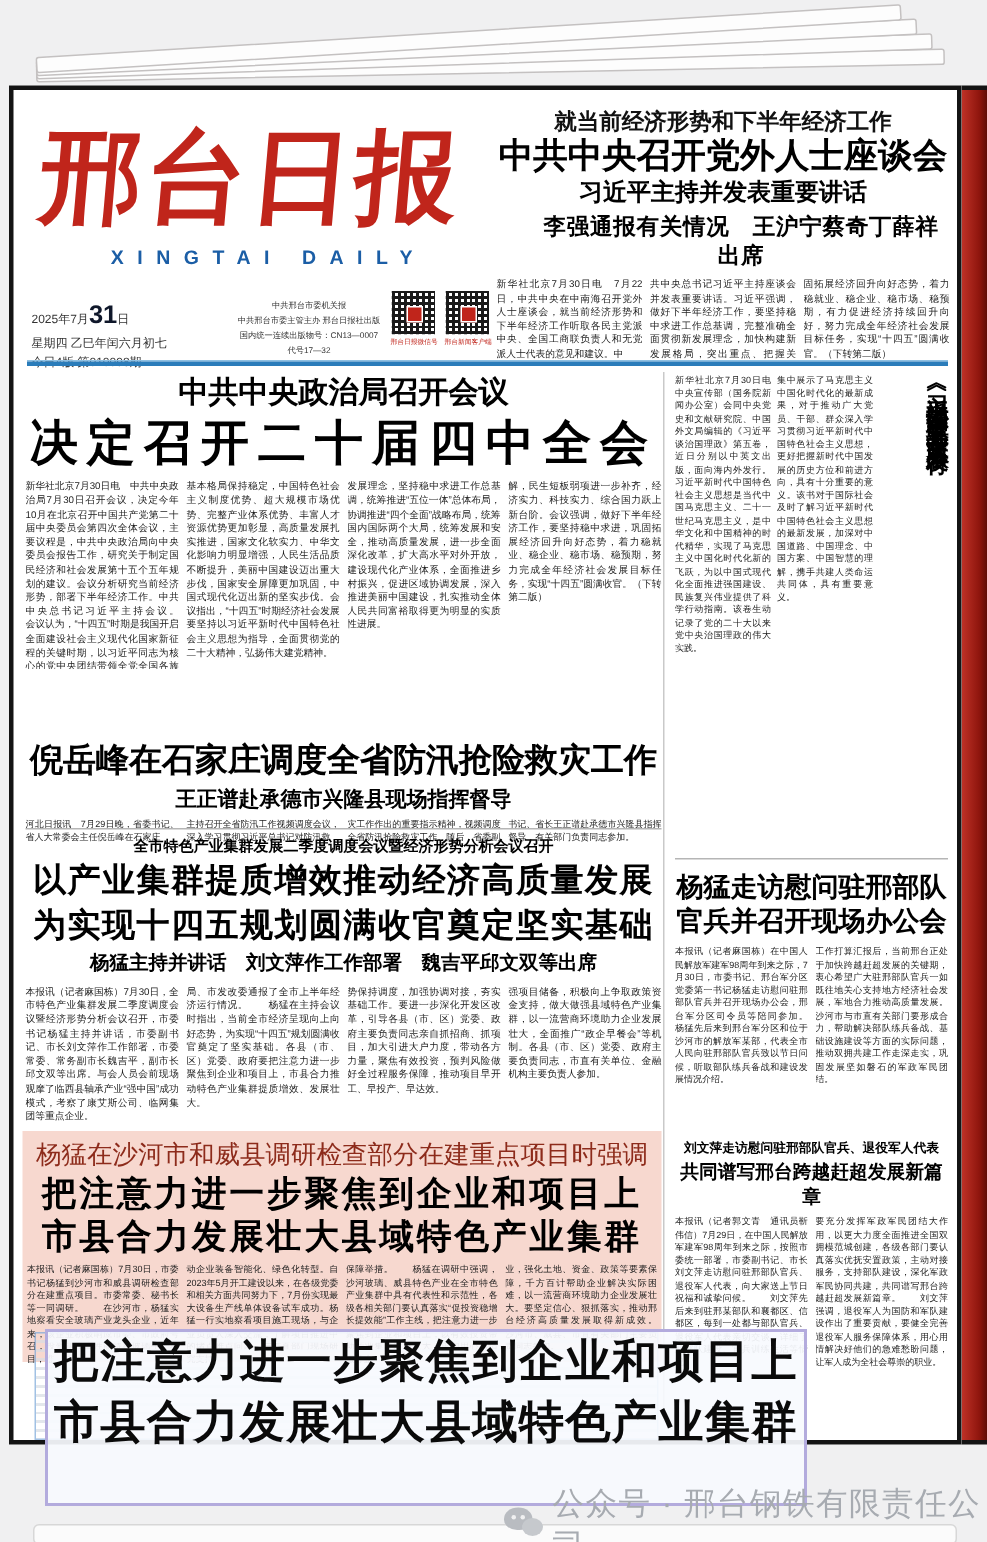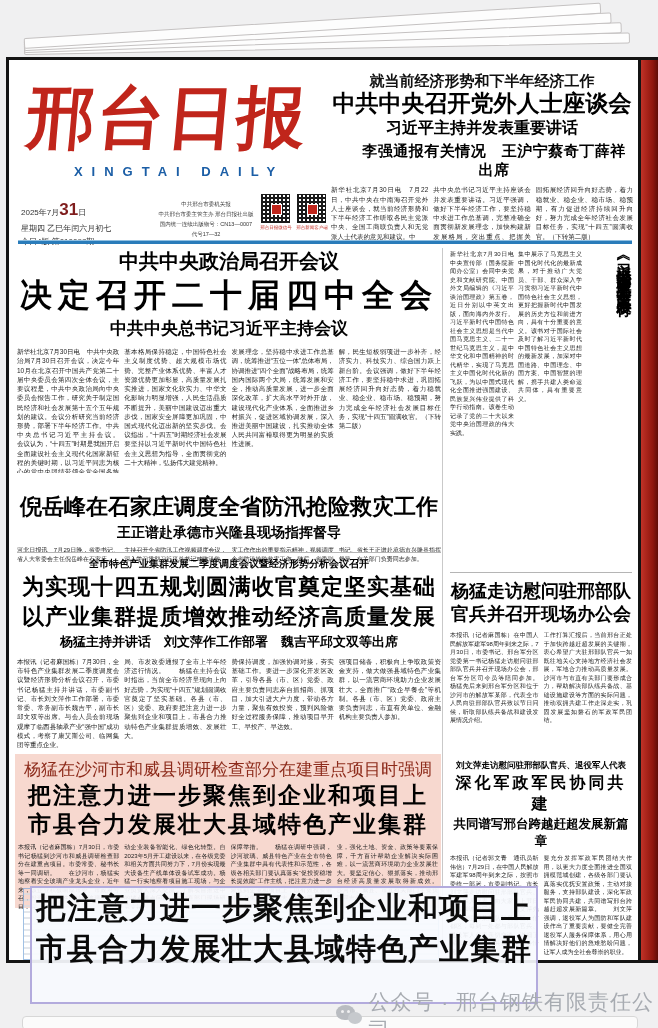--- a/index.html
+++ b/index.html
@@ -21,21 +21,21 @@
   #mast-title{left:18px;top:24px;width:300px;font-size:68px;font-weight:900;color:#c0251b;letter-spacing:2px;transform:skewX(-5deg);line-height:1;}
   #mast-en{left:40px;top:104px;width:260px;font-size:13px;font-weight:bold;color:#1b5ea6;letter-spacing:9px;}
   #talks{left:322px;top:12px;width:302px;}
   #talks .l1{font-size:15px;font-weight:bold;color:#111;}
   #talks .l2{font-size:23px;font-weight:bold;color:#000;line-height:1.15;}
   #talks .l3{font-size:16px;font-weight:bold;margin-top:1px;}
   #talks .l4{font-size:15px;font-weight:bold;margin-top:3px;letter-spacing:0.5px;margin-left:24px;}
   #talks .cols{margin-top:5px;height:56px;}
 
   #dateblock{left:12px;top:136px;width:135px;font-size:8px;color:#333;line-height:1.6;}
-  #dateblock .day{font-size:17px;font-weight:bold;color:#7f1d1d;}
+  #dateblock .day{font-size:17px;font-weight:bold;color:#0f172a;}
   #orgblock{left:148px;top:140px;width:98px;font-size:5.5px;color:#333;line-height:1.8;text-align:center;}
   .qr{position:absolute;width:29px;height:29px;background:
       repeating-linear-gradient(0deg,#1a1a1a 0 2px,transparent 2px 4px),
       repeating-linear-gradient(90deg,#1a1a1a 0 2px,#fff 2px 4px);outline:2px solid #fff;}
   .qr .dot{position:absolute;left:10px;top:10px;width:9px;height:9px;background:#c0251b;border:1px solid #fff;}
   .qrcap{position:absolute;width:40px;font-size:4.5px;color:#c0251b;text-align:center;}
   #bluerule{left:9px;top:180px;width:614px;height:0;border-top:1px solid #8fc0e2;border-bottom:3px solid #2a7cba;}
 
   
   .cols{display:flex;gap:5px;}
@@ -158,21 +158,20 @@
       </div>
     <div class="qrcap" style="left:247px;top:165px;">邢台日报微信号</div>
     <div class="qrcap" style="left:283px;top:165px;">邢台新闻客户端</div>
 
     <div class="abs" id="bluerule"></div>
     <div class="abs" id="vline"></div>
 
     <div class="abs ctr" id="plenum">
       <div class="kick serif">中共中央政治局召开会议</div>
       <div class="h1 serif">决定召开二十届四中全会</div>
-      <div class="sub serif">中共中央总书记习近平主持会议</div>
       <div class="cols">
         <div class="col">新华社北京7月30日电　中共中央政治局7月30日召开会议，决定今年10月在北京召开中国共产党第二十届中央委员会第四次全体会议，主要议程是，中共中央政治局向中央委员会报告工作，研究关于制定国民经济和社会发展第十五个五年规划的建议。会议分析研究当前经济形势，部署下半年经济工作。中共中央总书记习近平主持会议。　　会议认为，“十四五”时期是我国开启全面建设社会主义现代化国家新征程的关键时期，以习近平同志为核心的党中央团结带领全党全国各族人民沉着应对百年变局。</div>
         <div class="col">基本格局保持稳定，中国特色社会主义制度优势、超大规模市场优势、完整产业体系优势、丰富人才资源优势更加彰显，高质量发展扎实推进，国家文化软实力、中华文化影响力明显增强，人民生活品质不断提升，美丽中国建设迈出重大步伐，国家安全屏障更加巩固，中国式现代化迈出新的坚实步伐。会议指出，“十四五”时期经济社会发展要坚持以习近平新时代中国特色社会主义思想为指导，全面贯彻党的二十大精神，弘扬伟大建党精神。</div>
         <div class="col">发展理念，坚持稳中求进工作总基调，统筹推进“五位一体”总体布局，协调推进“四个全面”战略布局，统筹国内国际两个大局，统筹发展和安全，推动高质量发展，进一步全面深化改革，扩大高水平对外开放，建设现代化产业体系，全面推进乡村振兴，促进区域协调发展，深入推进美丽中国建设，扎实推动全体人民共同富裕取得更为明显的实质性进展。</div>
         <div class="col">解，民生短板弱项进一步补齐，经济实力、科技实力、综合国力跃上新台阶。会议强调，做好下半年经济工作，要坚持稳中求进，巩固拓展经济回升向好态势，着力稳就业、稳企业、稳市场、稳预期，努力完成全年经济社会发展目标任务，实现“十四五”圆满收官。（下转第二版）</div>
       </div>
     </div>
 
     <div class="abs" id="book">
       <div class="bcols">
@@ -190,22 +189,22 @@
         <div class="col">主持召开全省防汛工作视频调度会议，深入学习贯彻习近平总书记对防汛救</div>
         <div class="col">灾工作作出的重要指示精神，视频调度全省防汛抢险救灾工作。随后，省委副</div>
         <div class="col">书记、省长王正谱赴承德市兴隆县指挥督导，有关部门负责同志参加。</div>
       </div>
     </div>
 
     <div class="abs thinrule" style="left:8px;top:492px;width:424px;"></div>
 
     <div class="abs ctr" id="cluster">
       <div class="kick serif">全市特色产业集群发展二季度调度会议暨经济形势分析会议召开</div>
+      <div class="h1 serif">以产业集群提质增效推动经济高质量发展</div>
       <div class="h1 serif">为实现十四五规划圆满收官奠定坚实基础</div>
-      <div class="h1 serif">以产业集群提质增效推动经济高质量发展</div>
       <div class="sub serif">杨猛主持并讲话　刘文萍作工作部署　魏吉平邱文双等出席</div>
       <div class="cols">
         <div class="col">本报讯（记者麻国栋）7月30日，全市特色产业集群发展二季度调度会议暨经济形势分析会议召开，市委书记杨猛主持并讲话，市委副书记、市长刘文萍作工作部署，市委常委、常务副市长魏吉平，副市长邱文双等出席。与会人员会前现场观摩了临西县轴承产业“强中国”成功模式，考察了康艾斯公司、临网集团等重点企业。</div>
         <div class="col">局、市发改委通报了全市上半年经济运行情况。　　杨猛在主持会议时指出，当前全市经济呈现向上向好态势，为实现“十四五”规划圆满收官奠定了坚实基础。各县（市、区）党委、政府要把注意力进一步聚焦到企业和项目上，市县合力推动特色产业集群提质增效、发展壮大。</div>
         <div class="col">势保持调度，加强协调对接，夯实基础工作。要进一步深化开发区改革，引导各县（市、区）党委、政府主要负责同志亲自抓招商、抓项目，加大引进大户力度，带动各方力量，聚焦有效投资，预判风险做好全过程服务保障，推动项目早开工、早投产、早达效。</div>
         <div class="col">强项目储备，积极向上争取政策资金支持，做大做强县域特色产业集群，以一流营商环境助力企业发展壮大，全面推广“政企早餐会”等机制。各县（市、区）党委、政府主要负责同志，市直有关单位、金融机构主要负责人参加。</div>
       </div>
     </div>
 
     <div class="abs thinrule" style="left:441px;top:512px;width:182px;"></div>
@@ -226,21 +225,20 @@
       <div class="cols">
         <div class="col">本报讯（记者麻国栋）7月30日，市委书记杨猛到沙河市和威县调研检查部分在建重点项目。市委常委、秘书长等一同调研。　　在沙河市，杨猛实地察看安全玻璃产业龙头企业，近年来，该企业积极响应市委、市政府号召，投资建设高性能特种玻璃生产项目，推</div>
         <div class="col">动企业装备智能化、绿色化转型。自2023年5月开工建设以来，在各级党委和相关方面共同努力下，7月份实现最大设备生产线单体设备试车成功。杨猛一行实地察看项目施工现场，与企业负责人深入交流，了解项目推进中的堵点难点问题，与市直部门现场研究支持</div>
         <div class="col">保障举措。　　杨猛在调研中强调，沙河玻璃、威县特色产业在全市特色产业集群中具有代表性和示范性，各级各相关部门要认真落实“促投资稳增长提效能”工作主线，把注意力进一步聚焦到企业和项目上，以有效投资带动产业集群发展壮大，更加用心用情服务企</div>
         <div class="col">业，强化土地、资金、政策等要素保障，千方百计帮助企业解决实际困难，以一流营商环境助力企业发展壮大。要坚定信心、狠抓落实，推动邢台经济高质量发展取得新成效。　　沙河市、威县、市直有关部门主要负责同志参加。</div>
       </div>
     </div>
 
     <div class="abs ctr" id="army-liu">
       <div class="kick">刘文萍走访慰问驻邢部队官兵、退役军人代表</div>
-      <div class="h1 serif">深化军政军民协同共建</div>
       <div class="h2 serif">共同谱写邢台跨越赶超发展新篇章</div>
       <div class="cols">
         <div class="col">本报讯（记者郭文青　通讯员靳伟信）7月29日，在中国人民解放军建军98周年到来之际，按照市委统一部署，市委副书记、市长刘文萍走访慰问驻邢部队官兵、退役军人代表，向大家送上节日祝福和诚挚问候。　　刘文萍先后来到驻邢某部队和襄都区、信都区，每到一处都与部队官兵、退役军人代表亲切交谈，详细了解部队建设、官兵训练生活等情况。</div>
         <div class="col">要充分发挥军政军民团结大作用，以更大力度全面推进全国双拥模范城创建，各级各部门要认真落实优抚安置政策，主动对接服务，支持部队建设，深化军政军民协同共建，共同谱写邢台跨越赶超发展新篇章。　　刘文萍强调，退役军人为国防和军队建设作出了重要贡献，要健全完善退役军人服务保障体系，用心用情解决好他们的急难愁盼问题，让军人成为全社会尊崇的职业。</div>
       </div>
     </div>
 
     <div class="abs" id="ghost"></div>
 
   </div>

